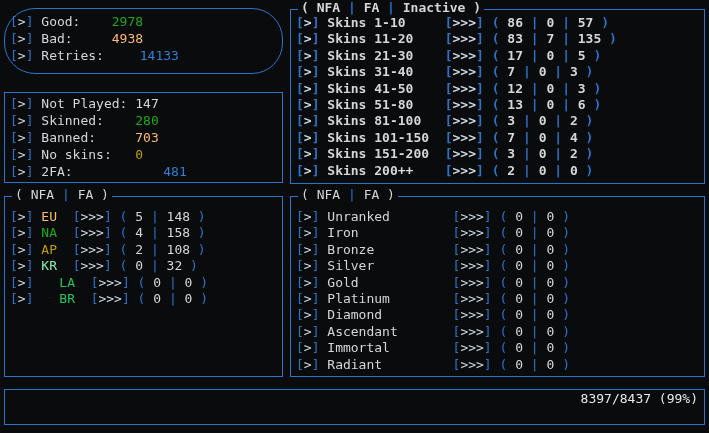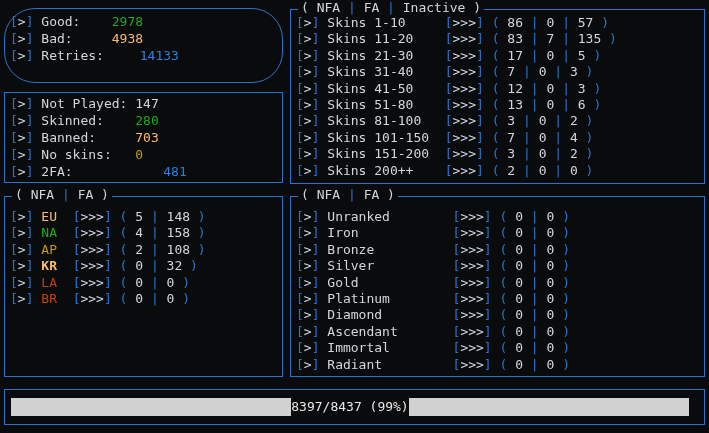--- a/index.html
+++ b/index.html
@@ -7,31 +7,31 @@
           font-family:"DejaVu Sans Mono","Liberation Mono",monospace;font-size:13px;}
   .box{position:absolute;border:1.5px solid #2b74c9;box-sizing:border-box;}
   .hdr{position:absolute;top:-9px;left:7px;background:#0a0b0d;padding:0 3px;line-height:14px;white-space:pre;}
   .rows{white-space:pre;}
   .row{white-space:pre;}
   .c-white{color:#d4d7da;}
   .c-green{color:#1cab1c;}
   .c-red{color:#fdba74;}
   .c-yellow{color:#c29d00;}
   .c-blue{color:#2f7fd6;margin-left:28px;}
-  .c-deepblue{color:#fdba74;font-weight:bold;}
-  .c-steelblue{color:#c2410c;}
+  .c-deepblue{color:#86efac;}
+  .c-steelblue{color:#22c55e;margin-left:18px;}
   .b{color:#2b74c9;}   
   .lt{color:#ced9e3;}  
-  .boxA{left:4px;top:8px;width:279px;height:75px;padding:4px 5px 0 5px;line-height:17px;border-radius:31px;}
+  .boxA{left:4px;top:8px;width:279px;height:66px;padding:4px 5px 0 5px;line-height:17px;border-radius:31px;}
   .boxB{left:4px;top:92px;width:279px;height:91px;padding:2px 5px 0 5px;line-height:17px;}
   .boxC{left:4px;top:196px;width:279px;height:181px;padding:12px 5px 0 5px;line-height:16.4px;}
-  .boxD{left:290px;top:9px;width:415px;height:175px;padding:5px 5px 12px 5px;line-height:16.4px;}
+  .boxD{left:290px;top:9px;width:415px;height:175px;padding:5px 5px 12px 5px;line-height:16.4px;font-weight:bold;}
   .boxE{left:290px;top:196px;width:415px;height:181px;padding:12px 5px 0 5px;line-height:16.4px;}
   .boxF{left:4px;top:389px;width:701px;height:36px;}
-  .bar{position:absolute;left:0;top:0;right:0;bottom:0;display:flex;align-items:center;padding:0 6px;}
+  .bar{position:absolute;left:0;top:0;right:0;bottom:0;display:flex;align-items:flex-end;padding:0 6px;flex-direction:column;}
   .fill{height:18px;background:#d1d1d1;flex:1;}
   .bartext{color:#e8e8e8;white-space:pre;line-height:18px;}
   .spacer{width:9px;height:18px;background:#0a0b0d;}
 </style>
 </head>
 <body>
 
 <div id="screen">
 
   <div class="box boxA">

